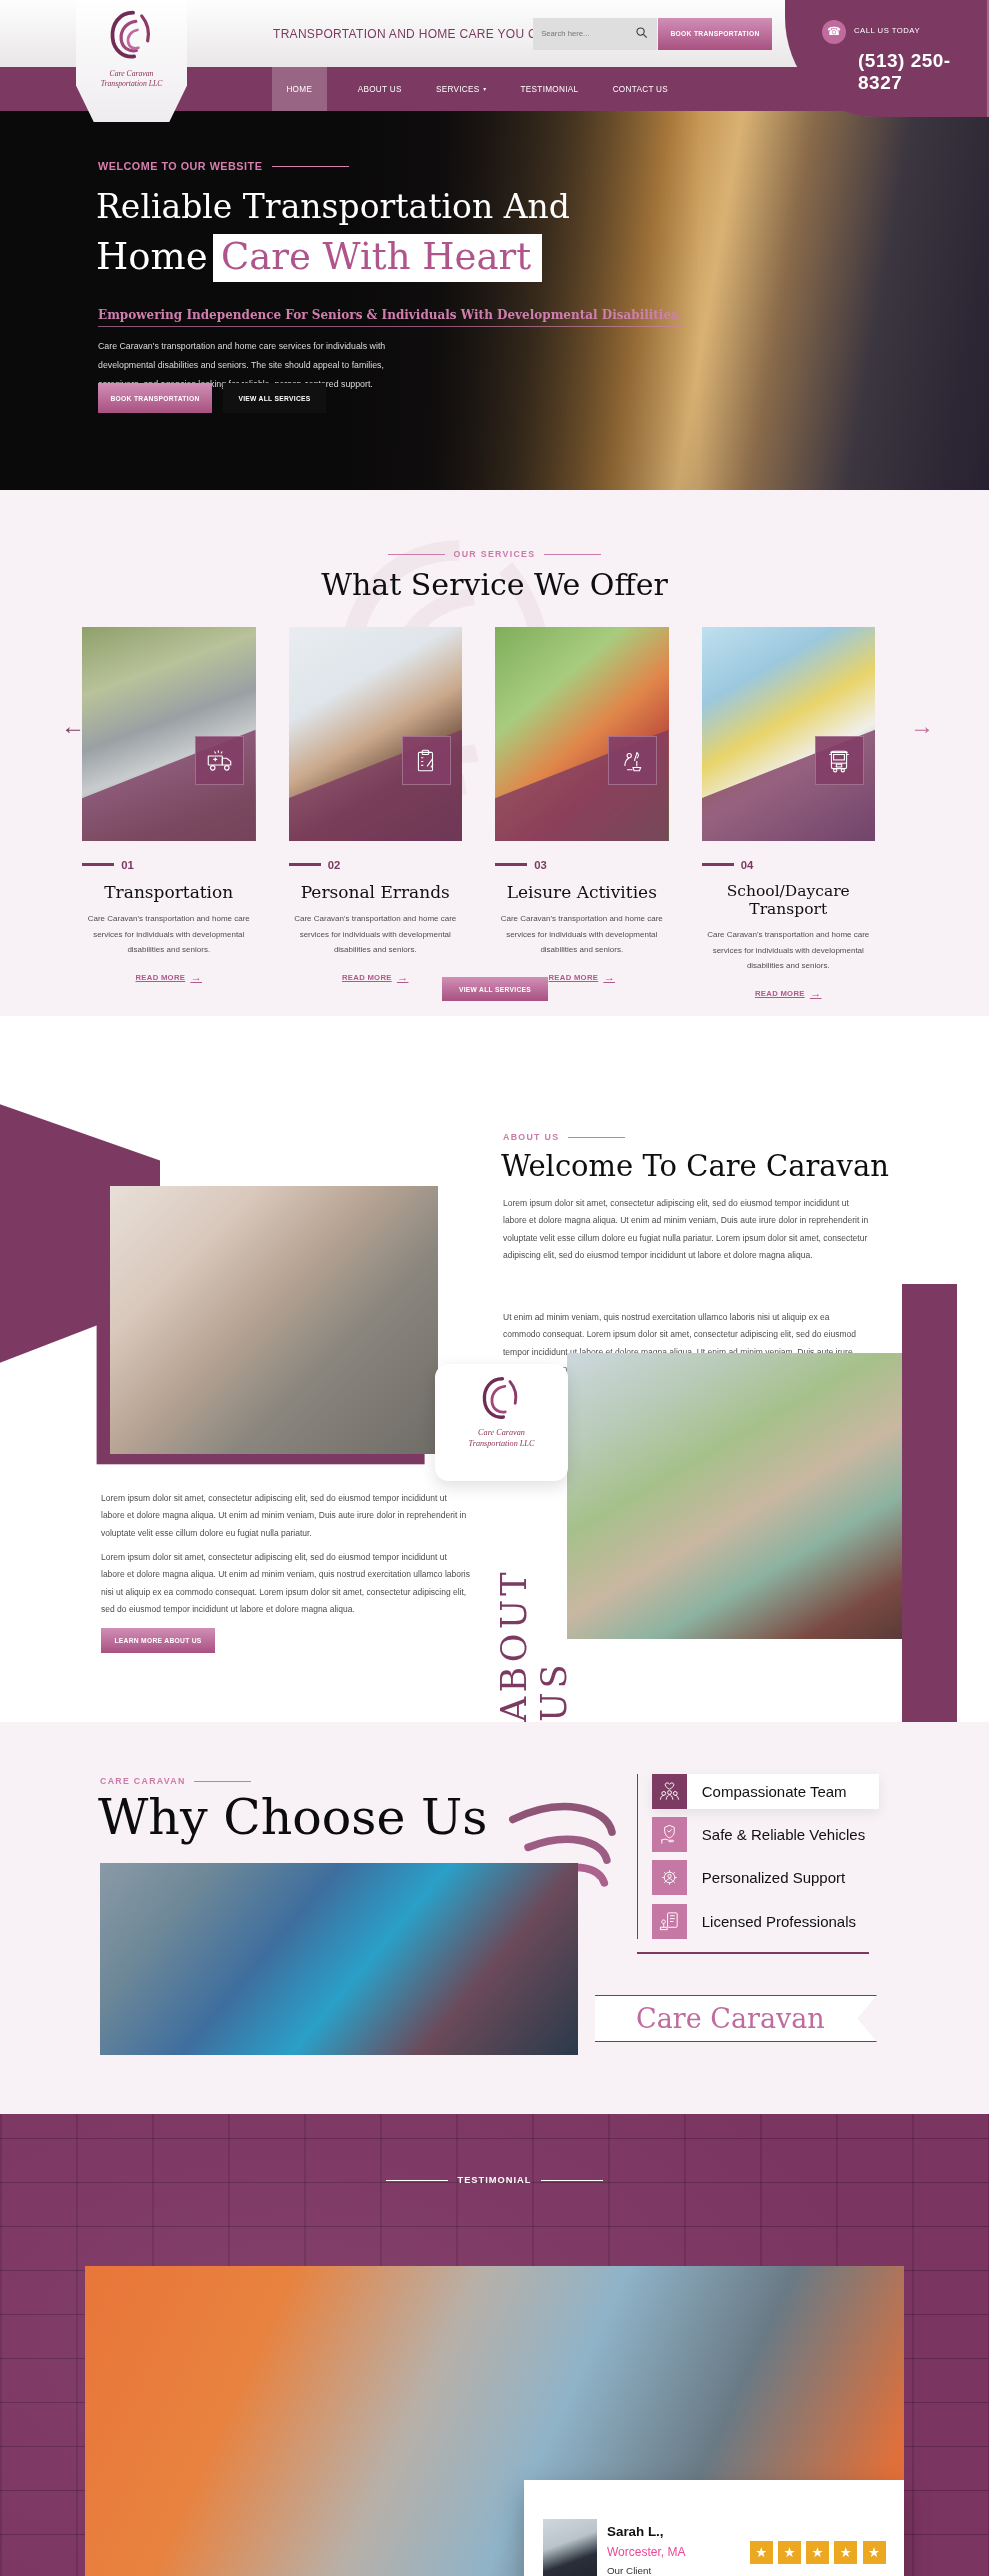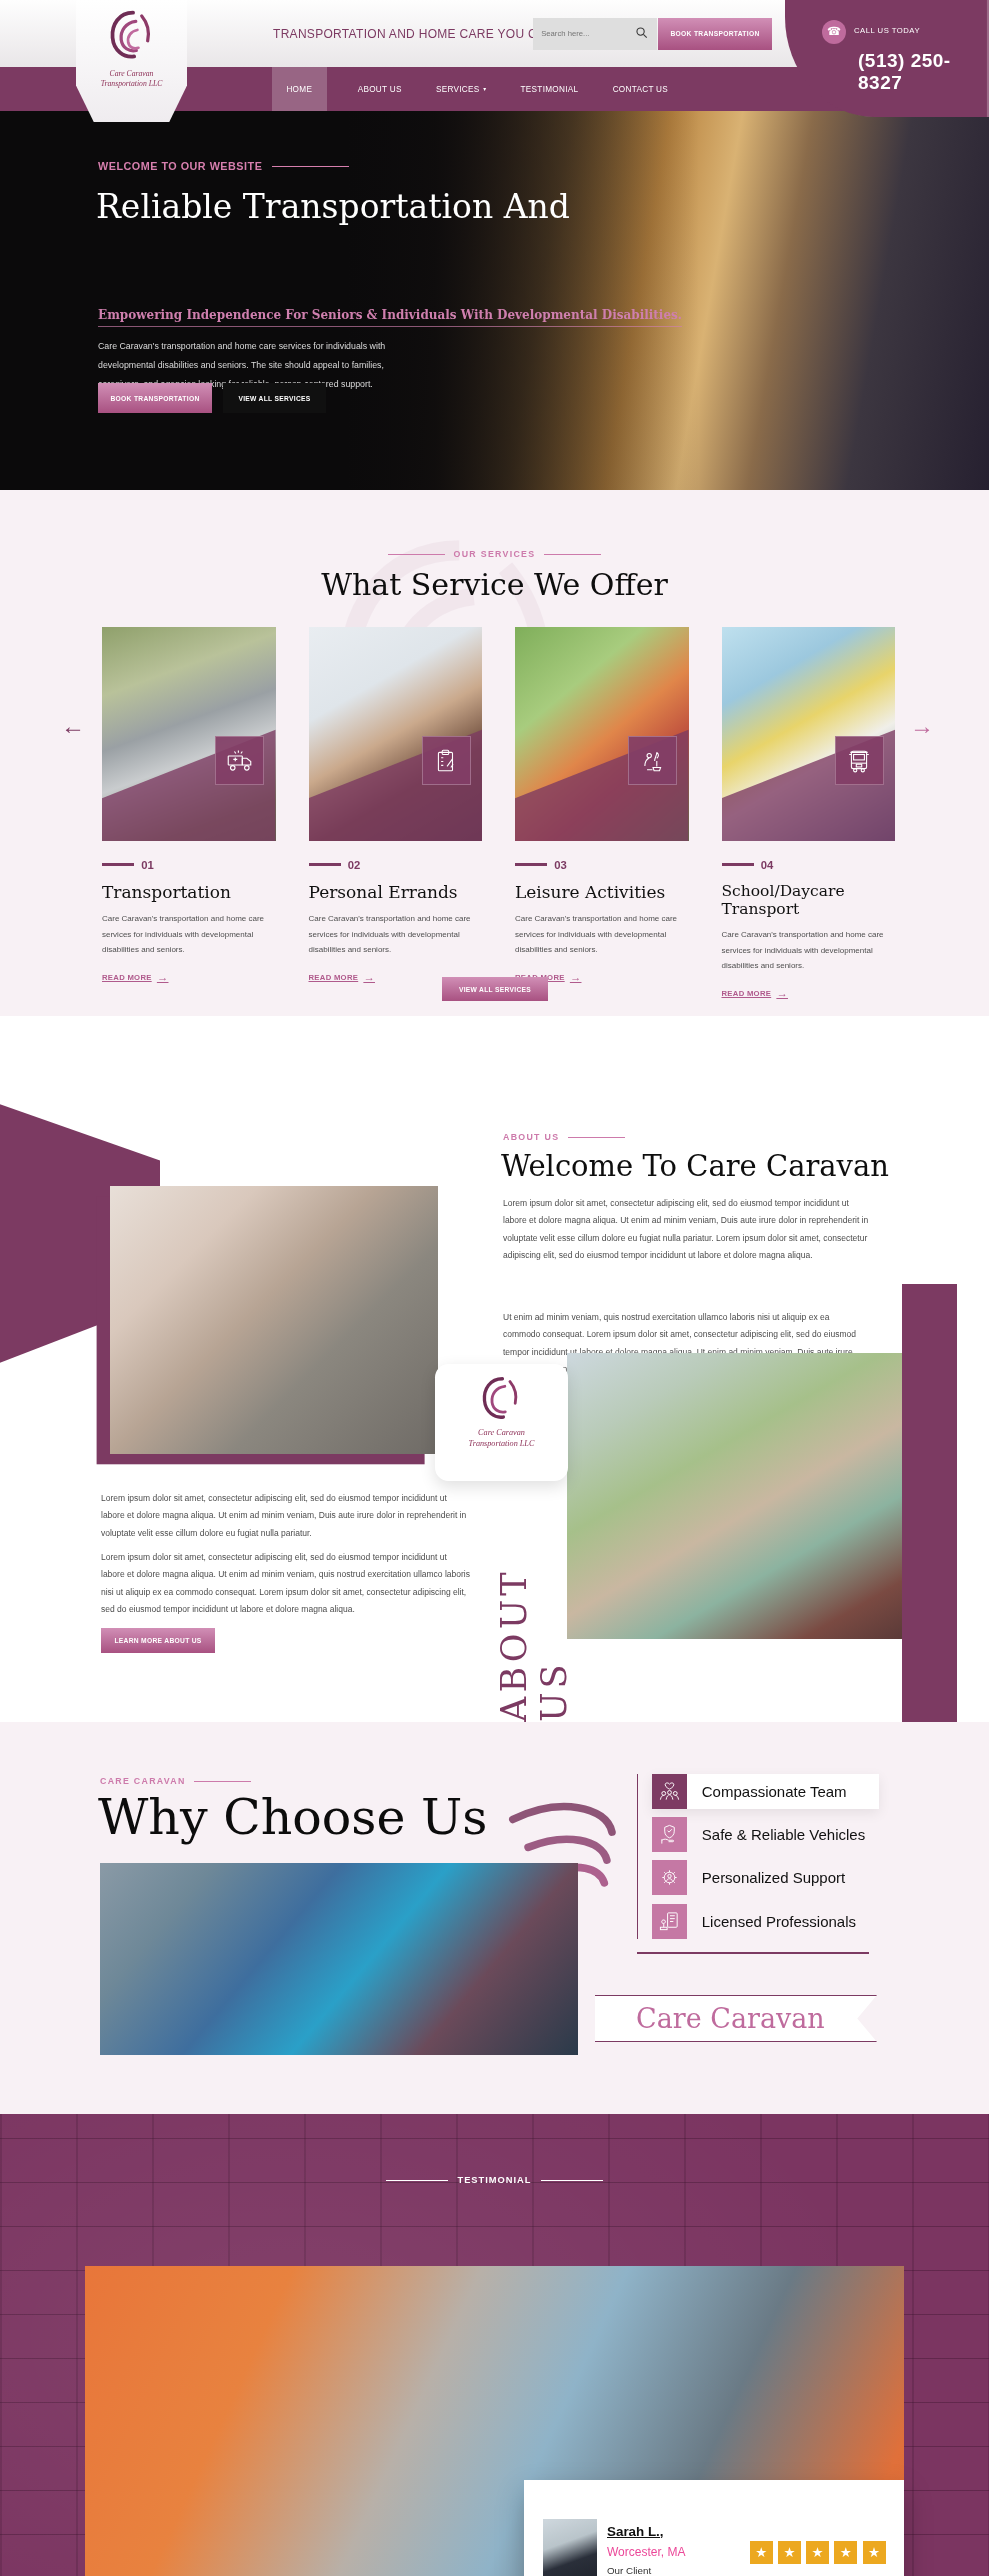--- a/index.html
+++ b/index.html
@@ -105,20 +105,23 @@
   <div class="abs" style="left:35px;top:50px;color:#fff;font-size:19px;font-weight:bold;letter-spacing:0.5px;margin-left:38px;">(513) 250-8327</div>
 </div>
 
 <div id="hero">
   <div class="hero-photo"></div>
   <div class="abs flex" style="left:98px;top:49px;gap:9.3px;z-index:3;">
     <span style="color:#d77fae;font-size:10.8px;letter-spacing:0.5px;font-weight:bold;">WELCOME TO OUR WEBSITE</span>
     <span style="width:77px;height:1px;background:#d77fae;display:inline-block;"></span>
   </div>
   <div class="serif abs" style="left:96px;top:76px;color:#fff;font-size:33px;z-index:3;">Reliable Transportation And</div>
+  <div class="serif abs" style="left:96px;top:124px;z-index:3;font-size:37px;color:#fff;">
+    <span>Home</span><span style="background:#fff;color:#b0548c;padding:1px 11.3px 4.1px 8.2px;margin-left:5.2px;">Care With Heart</span>
+  </div>
   <div class="serif abs" style="left:98px;top:197px;color:#cf7fae;font-size:12px;font-weight:bold;border-bottom:1px solid rgba(207,127,174,.65);padding-bottom:4.1px;z-index:3;">Empowering Independence For Seniors &amp; Individuals With Developmental Disabilities.</div>
   <div class="abs" style="left:98px;top:226px;width:330px;color:#dcdcdc;font-size:8.8px;line-height:2.15;z-index:3;">Care Caravan's transportation and home care services for individuals with developmental disabilities and seniors. The site should appeal to families, caregivers, and agencies looking for reliable, person-centered support.</div>
   <button class="btn-pink abs" style="left:98px;top:272px;width:114px;height:30px;font-size:6.7px;z-index:3;">BOOK TRANSPORTATION</button>
   <button class="abs" style="left:223px;top:272px;width:103px;height:30px;background:#101010;color:#fff;border:none;font-size:6.7px;font-weight:bold;letter-spacing:0.3px;cursor:pointer;z-index:3;">VIEW ALL SERVICES</button>
 </div>
 
 <div id="services">
   <div class="abs" style="left:309px;top:31px;opacity:.05;">
     <svg width="289" height="319" viewBox="0 0 100 110">
         <path d="M52 10 C 26 10 12 32 14 56 C 16 80 35 94 54 91" stroke="#7c3a62" stroke-width="7" fill="none"></path>
@@ -129,21 +132,21 @@
   <div class="sec-label abs" style="left:0;right:0;top:59px;justify-content:center;">
     <span class="ln"></span>
       <span>OUR SERVICES</span>
       <span class="ln"></span>
   </div>
   <div class="serif abs" style="left:0;right:0;top:77px;text-align:center;font-size:30px;color:#0e0e0e;">What Service We Offer</div>
 
   <div class="abs" style="left:61px;top:222px;font-size:24px;color:var(--purple);cursor:pointer;">←</div>
   <div class="abs" style="left:910px;top:222px;font-size:24px;color:var(--pink);cursor:pointer;">→</div>
 
-  <div class="abs" style="left:102px;top:137px;width:793px;display:flex;gap:33px;">
+  <div class="abs" style="left:82px;top:137px;width:793px;display:flex;gap:33px;text-align:center;">
 
     <div class="svc-card">
       <div class="svc-img" style="background:linear-gradient(160deg,#8fa06b 0%,#b9c29a 25%,#9aa0a4 45%,#c9ccce 60%,#6e7b55 85%,#5b6847 100%);">
         <div class="svc-badge">
           <svg width="27" height="27" viewBox="0 0 48 48" fill="none" stroke="#fff" stroke-width="2">
               <path d="M22 6v4M15 8l2.5 3.5M29 8l-2.5 3.5"></path>
               <rect x="4" y="16" width="25" height="16" rx="1"></rect>
               <path d="M29 20h8l7 6v6H29z"></path>
               <circle cx="12" cy="37" r="4"></circle>
               <circle cx="37" cy="37" r="4"></circle>
@@ -351,21 +354,21 @@
     <span style="width:62px;height:1px;background:#fff;display:inline-block;"></span>
     <span style="color:#fff;font-size:9.3px;letter-spacing:1px;font-weight:bold;">TESTIMONIAL</span>
     <span style="width:62px;height:1px;background:#fff;display:inline-block;"></span>
   </div>
 
   <div class="abs" style="left:85px;top:152px;width:819px;height:489px;background:linear-gradient(115deg,#e8763a 0%,#e8823f 20%,#b8b0a8 38%,#8fb3c8 52%,#6a7a85 68%,#e0703a 86%,#d96630 100%);"></div>
 
   <div class="abs" style="left:524px;top:366px;width:380px;height:258px;background:#fff;box-shadow:0 12.4px 26px rgba(0,0,0,.25);">
     <div class="abs" style="left:18.5px;top:39px;width:54px;height:70px;background:linear-gradient(160deg,#cfd8de 0%,#b9c4ca 35%,#2a2f3a 60%,#1d2129 100%);"></div>
     <div class="abs" style="left:83px;top:44px;">
-      <div style="font-weight:bold;font-size:13.4px;color:#111;text-decoration:underline;">Sarah L.,</div>
+      <div style="font-weight:bold;font-size:13.4px;color:#111;">Sarah L.,</div>
       <div style="font-size:12px;color:#ec4899;margin-top:6.2px;">Worcester, MA</div>
       <div style="font-size:9.8px;color:#333;margin-top:6.2px;">Our Client</div>
     </div>
     <div class="abs flex" style="right:18.5px;top:61px;gap:5.2px;">
       <span class="star">★</span>
       <span class="star">★</span>
       <span class="star">★</span>
       <span class="star">★</span>
       <span class="star">★</span>
     </div>

